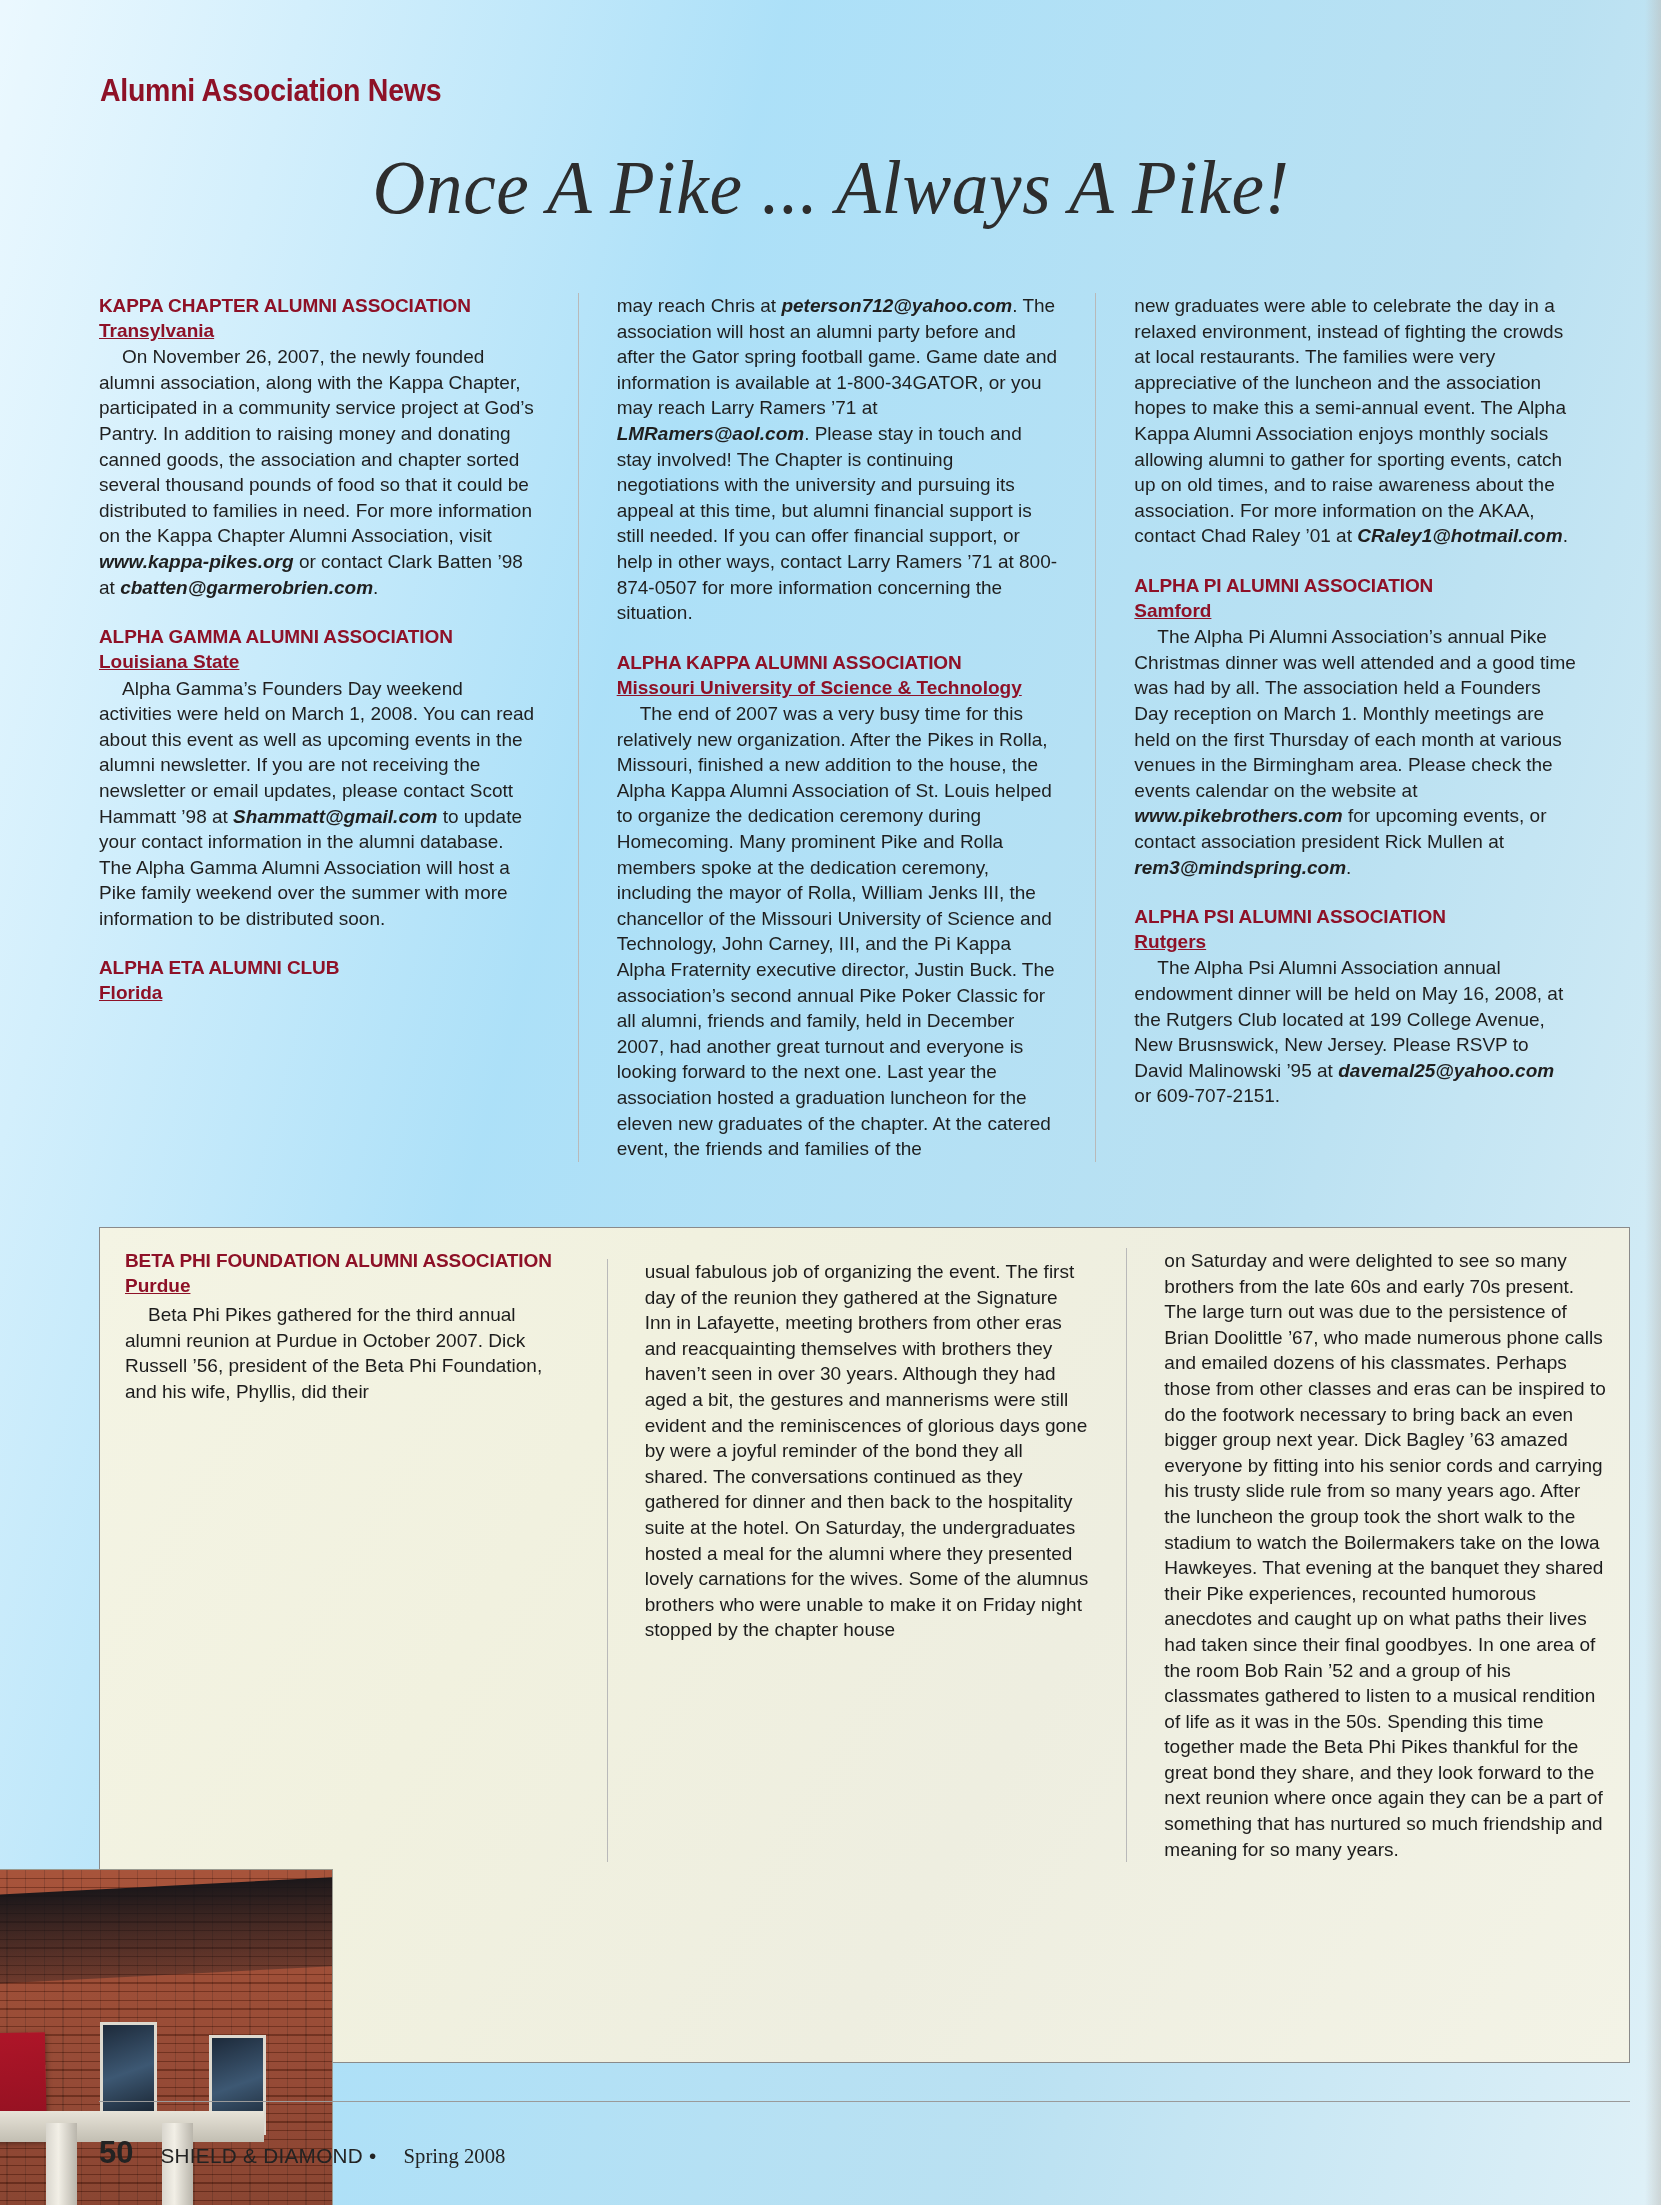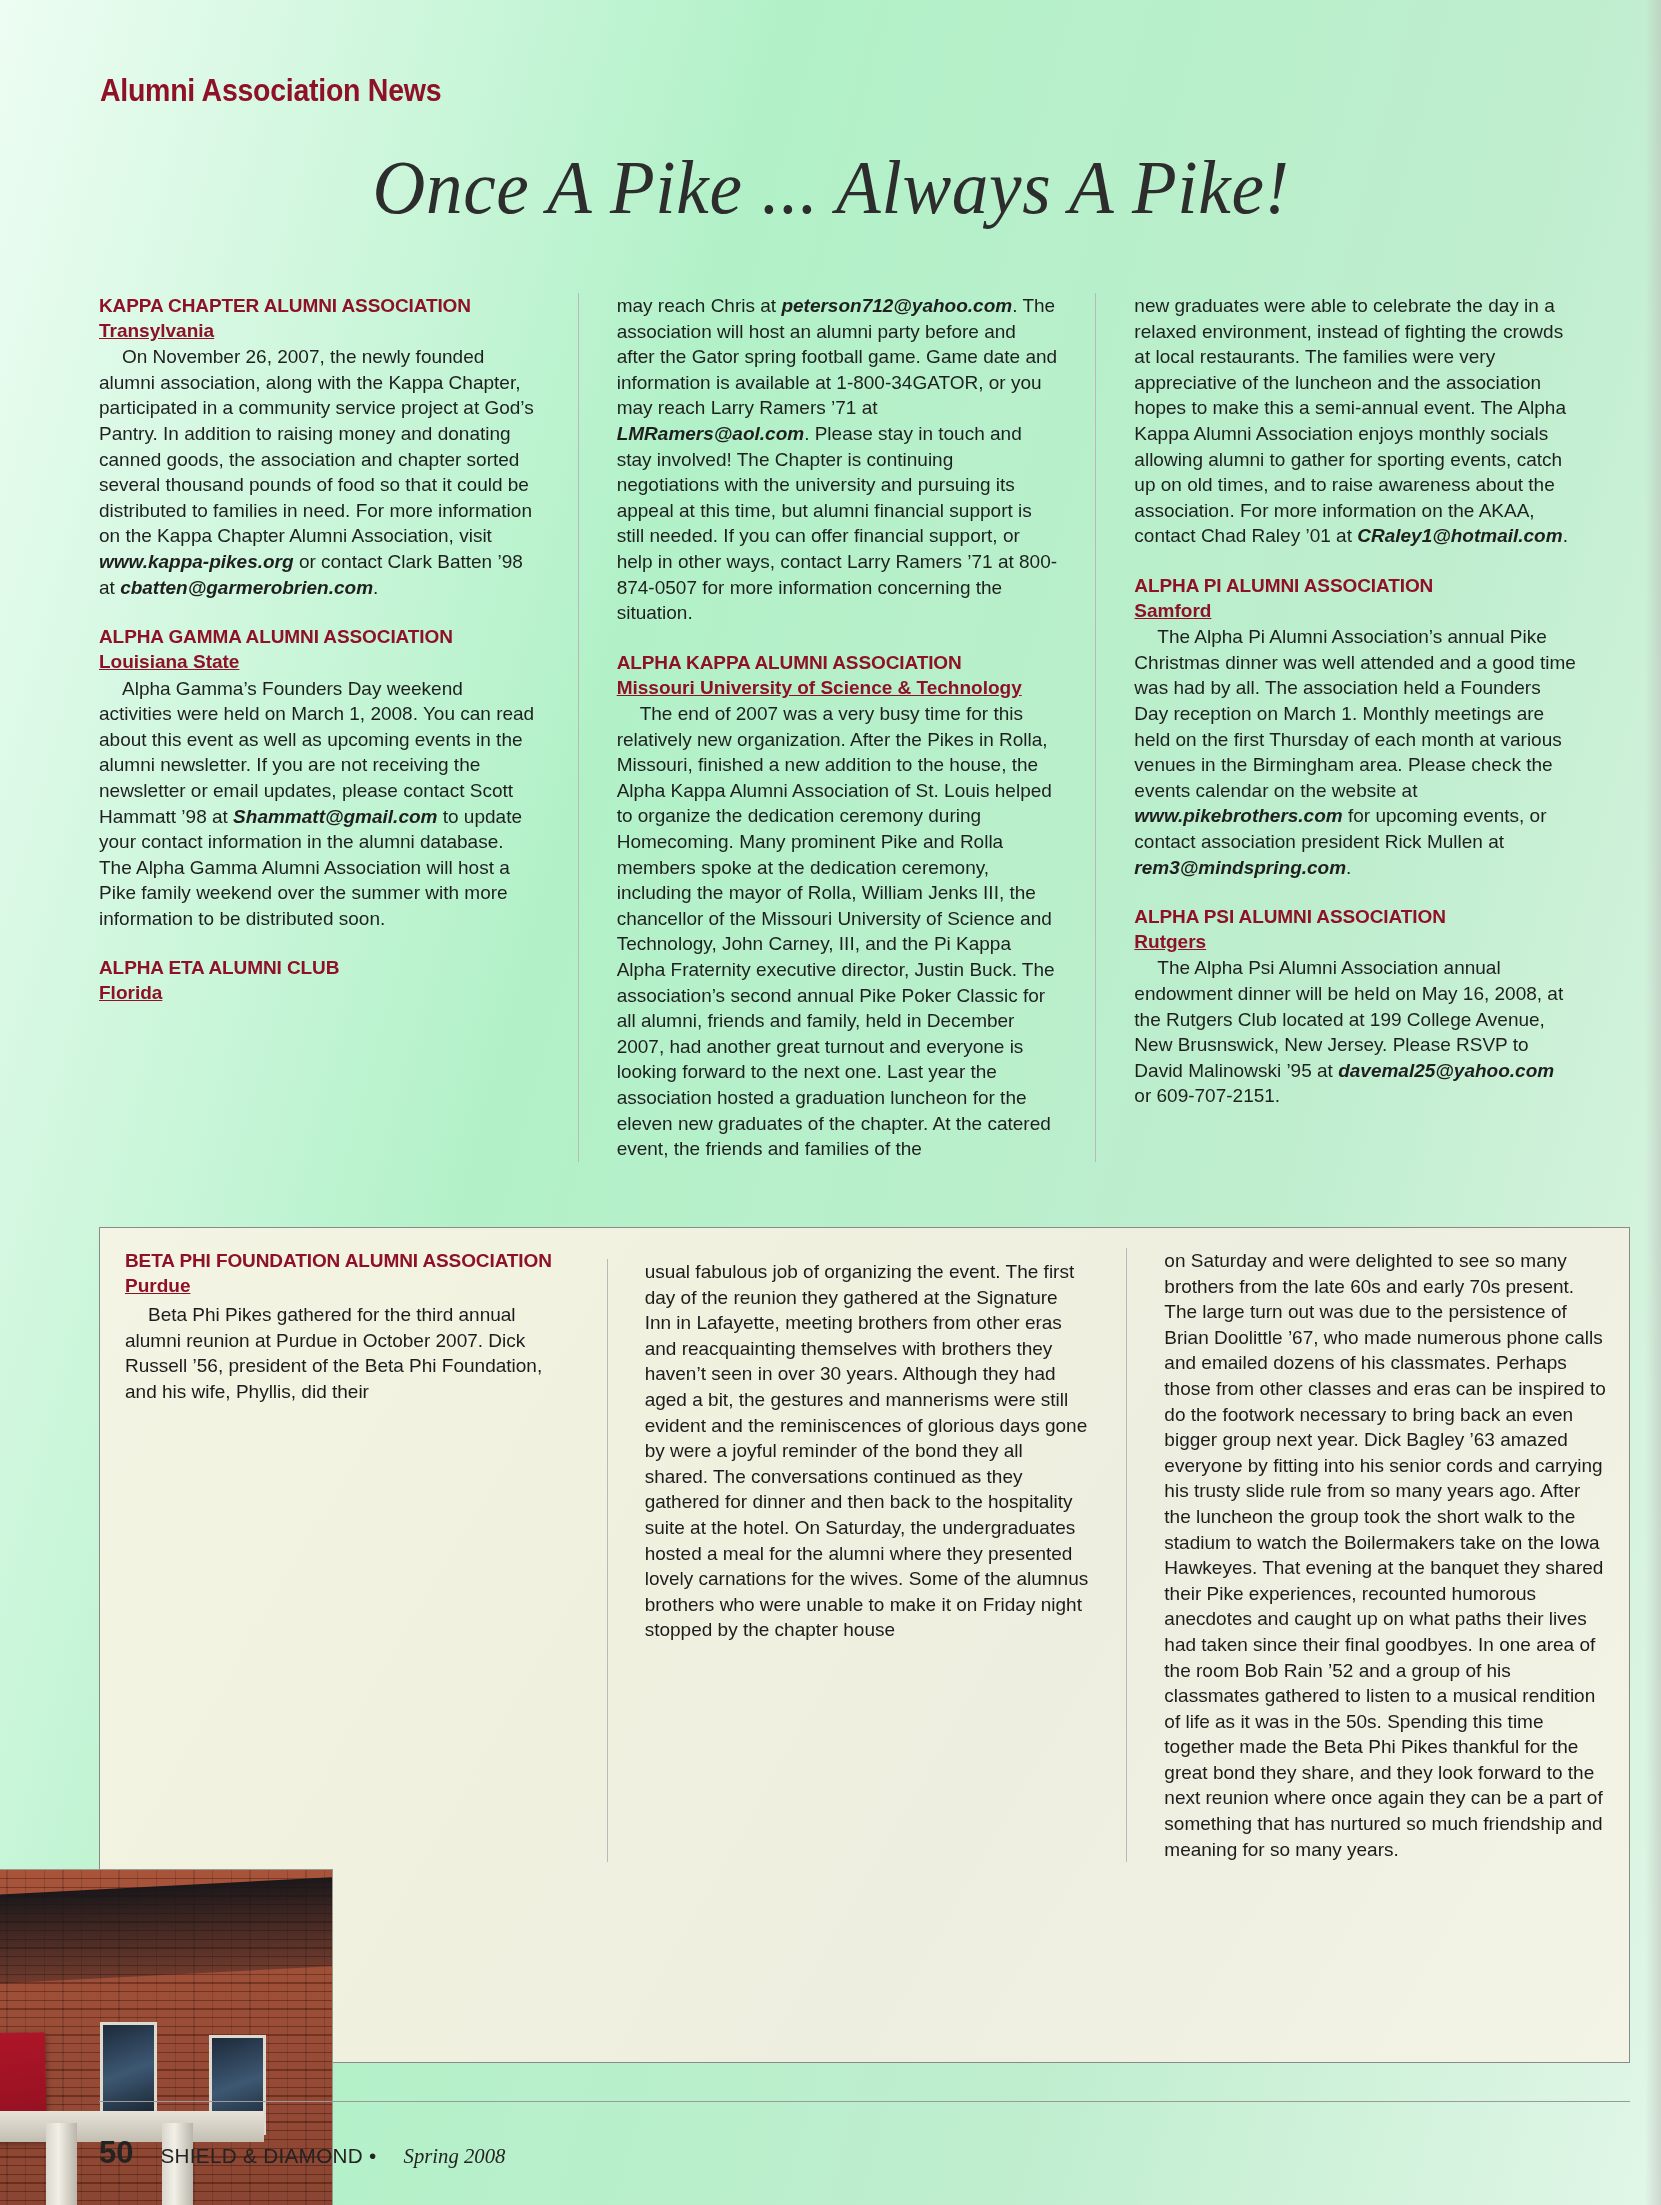--- a/index.html
+++ b/index.html
@@ -4,21 +4,21 @@
 <style>
   html, body {
     margin: 0;
     padding: 0;
     background: #7a7a7a;
   }
   #page {
     position: relative;
     width: 1662px;
     height: 2205px;
-    background: #86efac;
+    background: #7dd3fc;
     overflow: hidden;
     font-family: "Liberation Sans", sans-serif;
     color: #1c1c1c;
   }
   
   #page::before {
     content: "";
     position: absolute;
     inset: 0;
     background:
@@ -217,21 +217,21 @@
     left: 99px;
     top: 2133px;
     font-size: 20.7px;
     color: #232323;
     display: flex;
     align-items: baseline;
     gap: 27px;
   }
   .folio { font-weight: bold; font-size: 31px; }
   .pubname { letter-spacing: 0.3px; }
-  .issue { font-family: "Liberation Serif", serif; font-style: italic; font-size: 20.7px; margin-top: 12px; }
+  .issue { font-family: "Liberation Serif", serif; font-size: 20.7px; margin-top: 12px; }
 
   
   .bleed {
     position: absolute;
     right: 0; top: 0; width: 17.3px; height: 100%;
     background: linear-gradient(90deg, rgba(200,200,198,0) 0%, rgba(186,186,182,0.55) 100%);
     z-index: 2;
     pointer-events: none;
   }
 </style>

